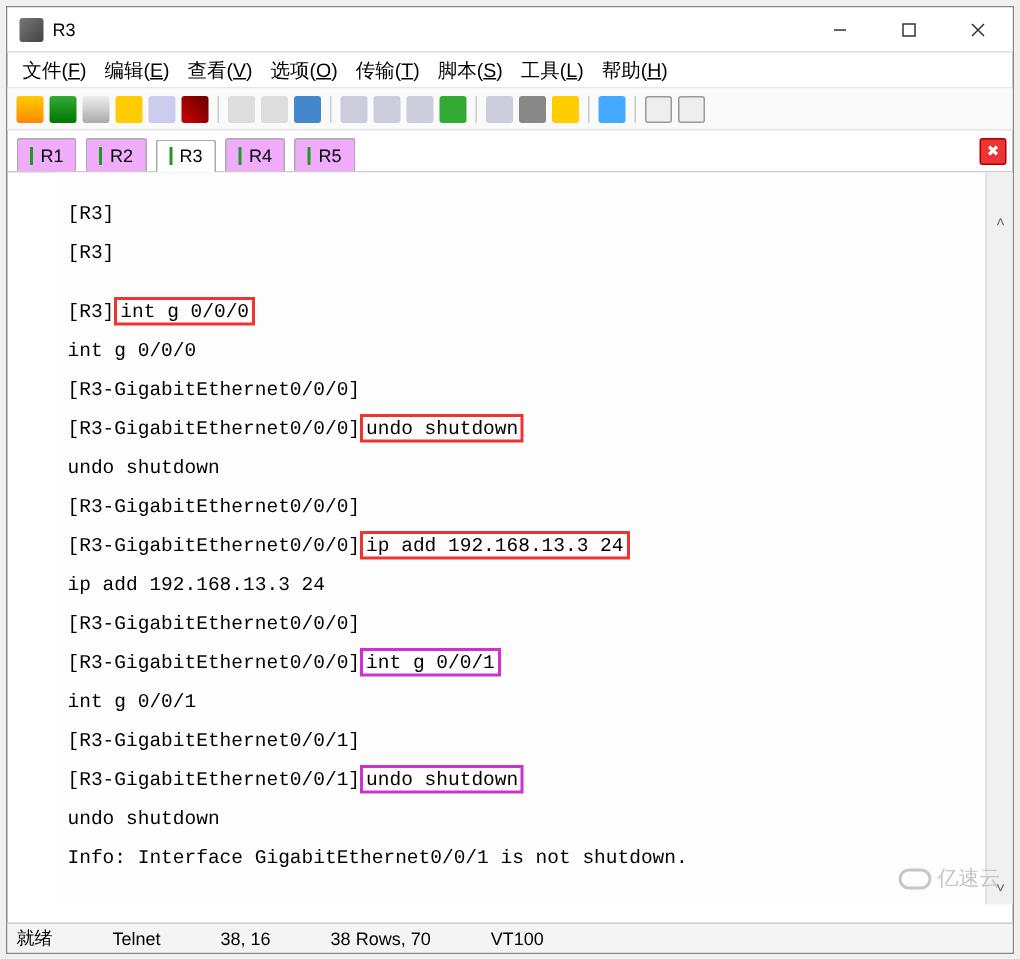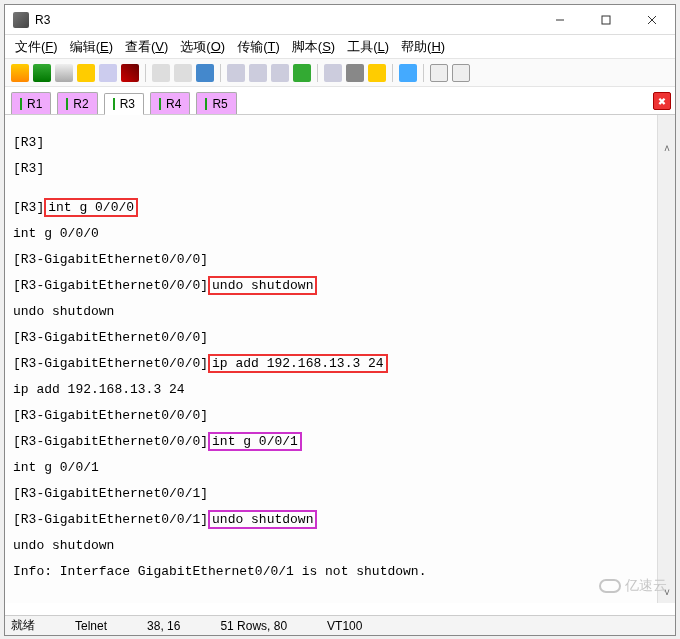--- a/index.html
+++ b/index.html
@@ -115,20 +115,21 @@
   .terminal {
     position: relative;
     font-family: Consolas, "Courier New", monospace;
     font-size: 13px;
     line-height: 1;
     padding: 8px 4px 8px 8px;
     white-space: pre;
     height: 488px;
     overflow: hidden;
     background: #fdfdfd;
+    margin-left: 32px;
   }
   .scrollbar {
     position: absolute;
     right: 0; top: 0; bottom: 0;
     width: 18px;
     background: #f0f0f0;
     border-left: 1px solid #ddd;
   }
   .sb-btn {
     height: 18px; width: 18px;
@@ -300,21 +301,21 @@
       <div class="sb-btn" style="position:absolute;bottom:0">
         <span>˅</span>
       </div>
     </div>
   </div>
 
   <div class="statusbar">
     <span>就绪</span>
     <span>Telnet</span>
     <span>38, 16</span>
-    <span>51 Rows, 80</span>
+    <span>38 Rows, 70</span>
     <span>VT100</span>
   </div>
 
   <div class="watermark">
     <span class="cloud"></span>
     <span>亿速云</span>
   </div>
 </div>
 
 </body></html>

